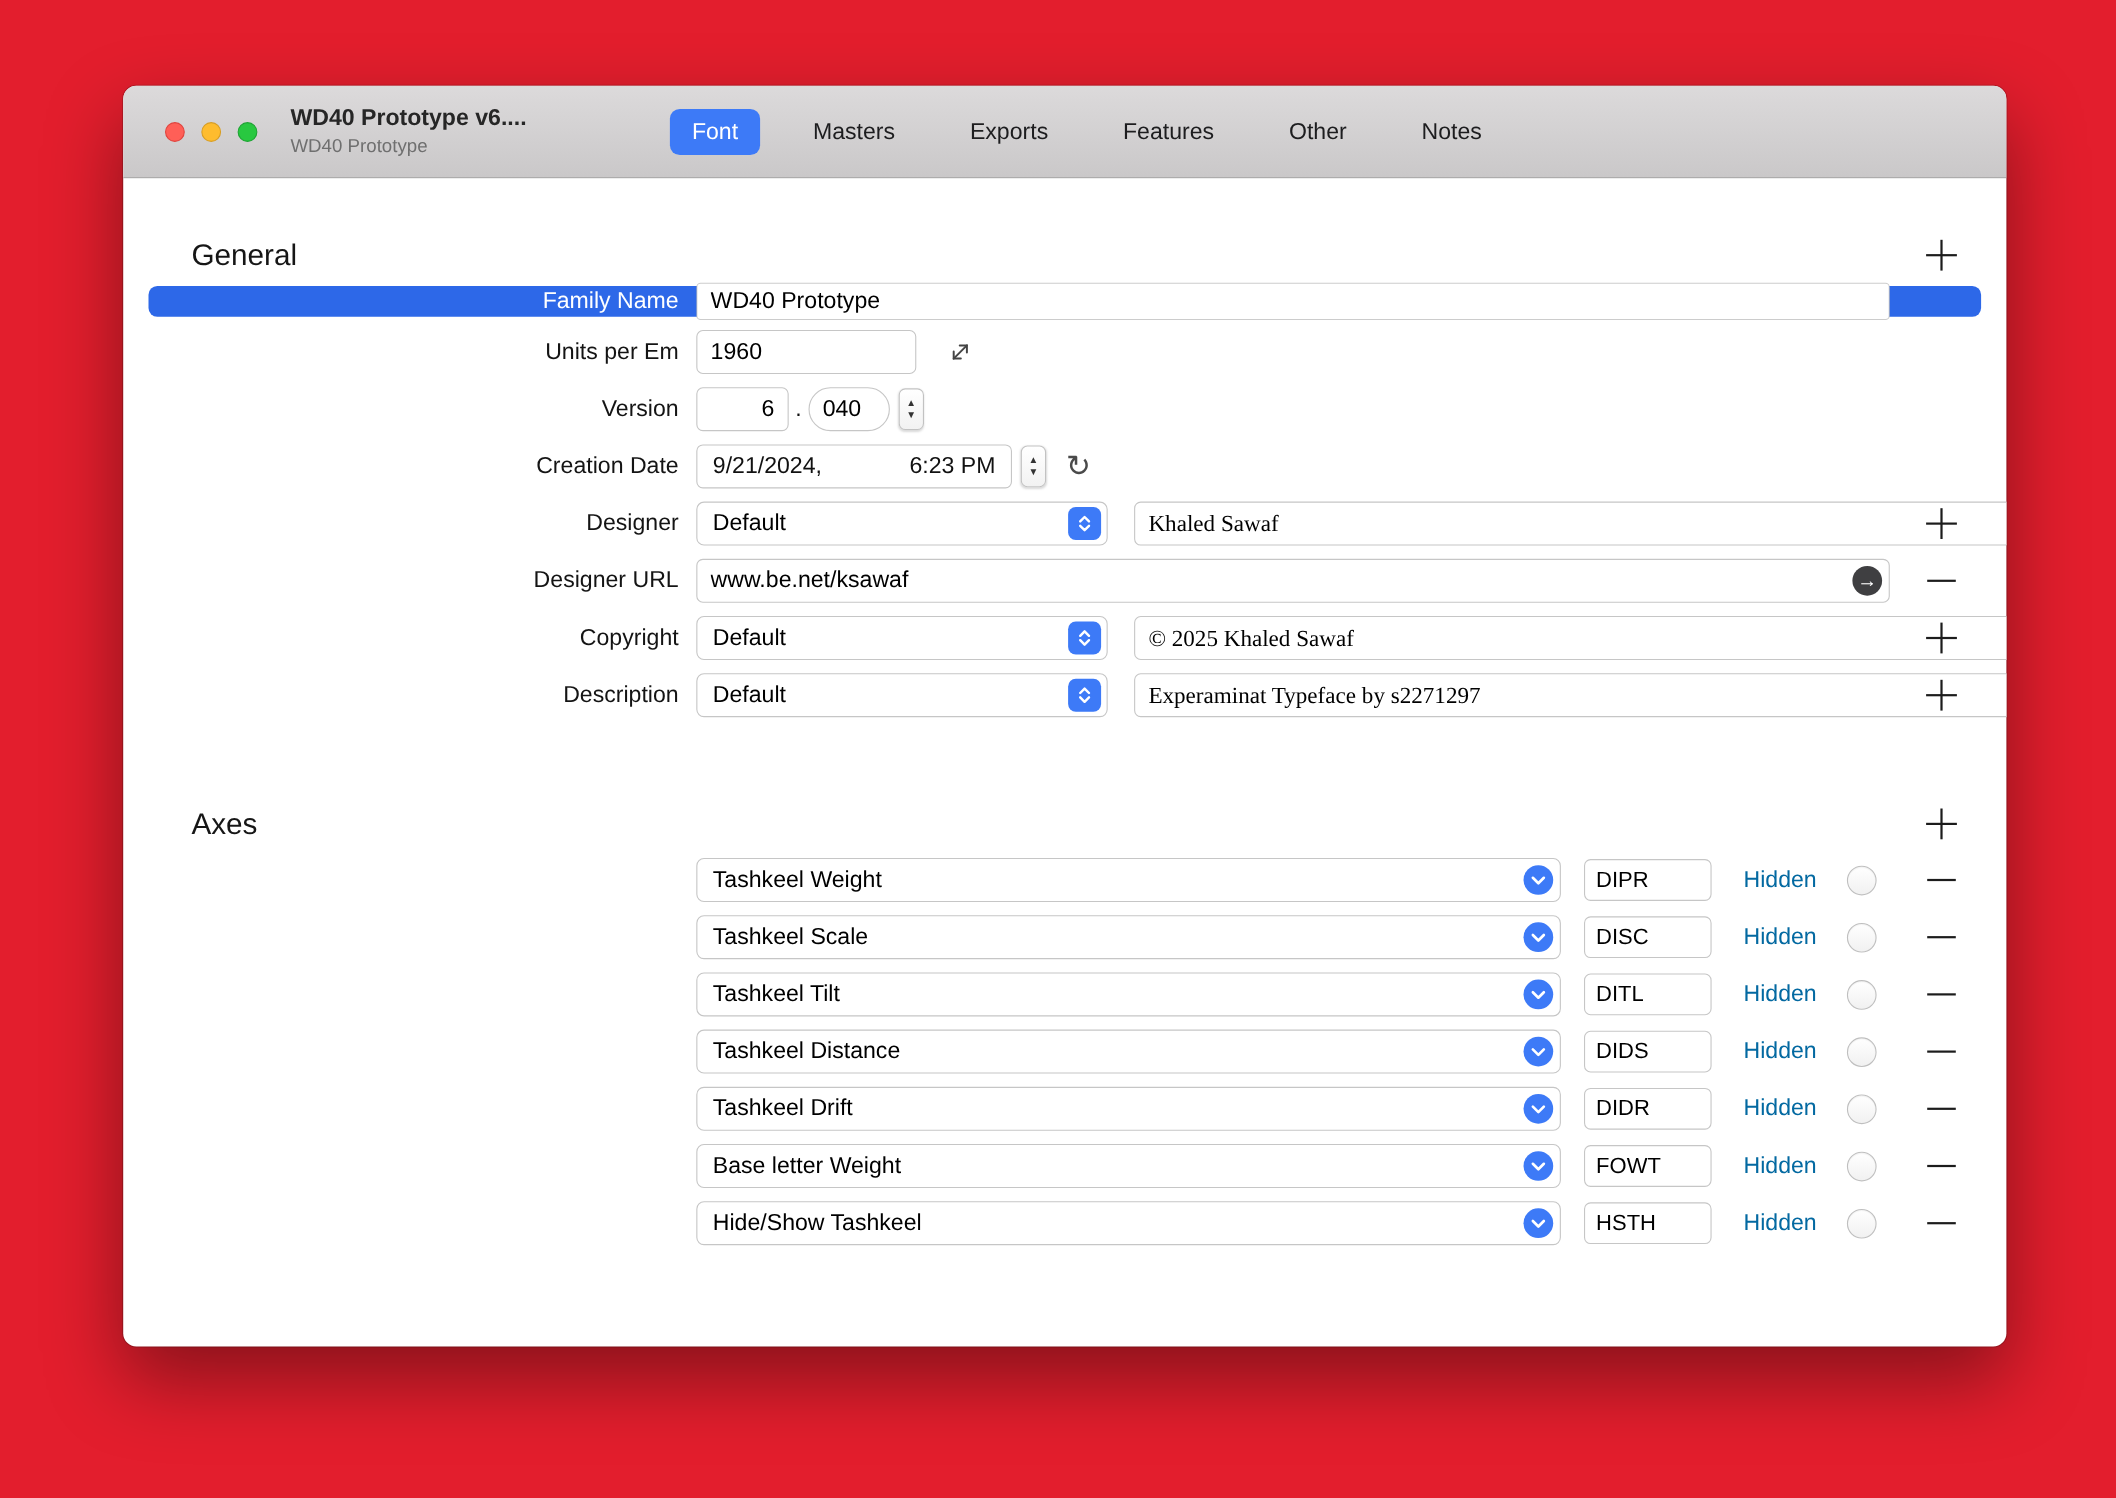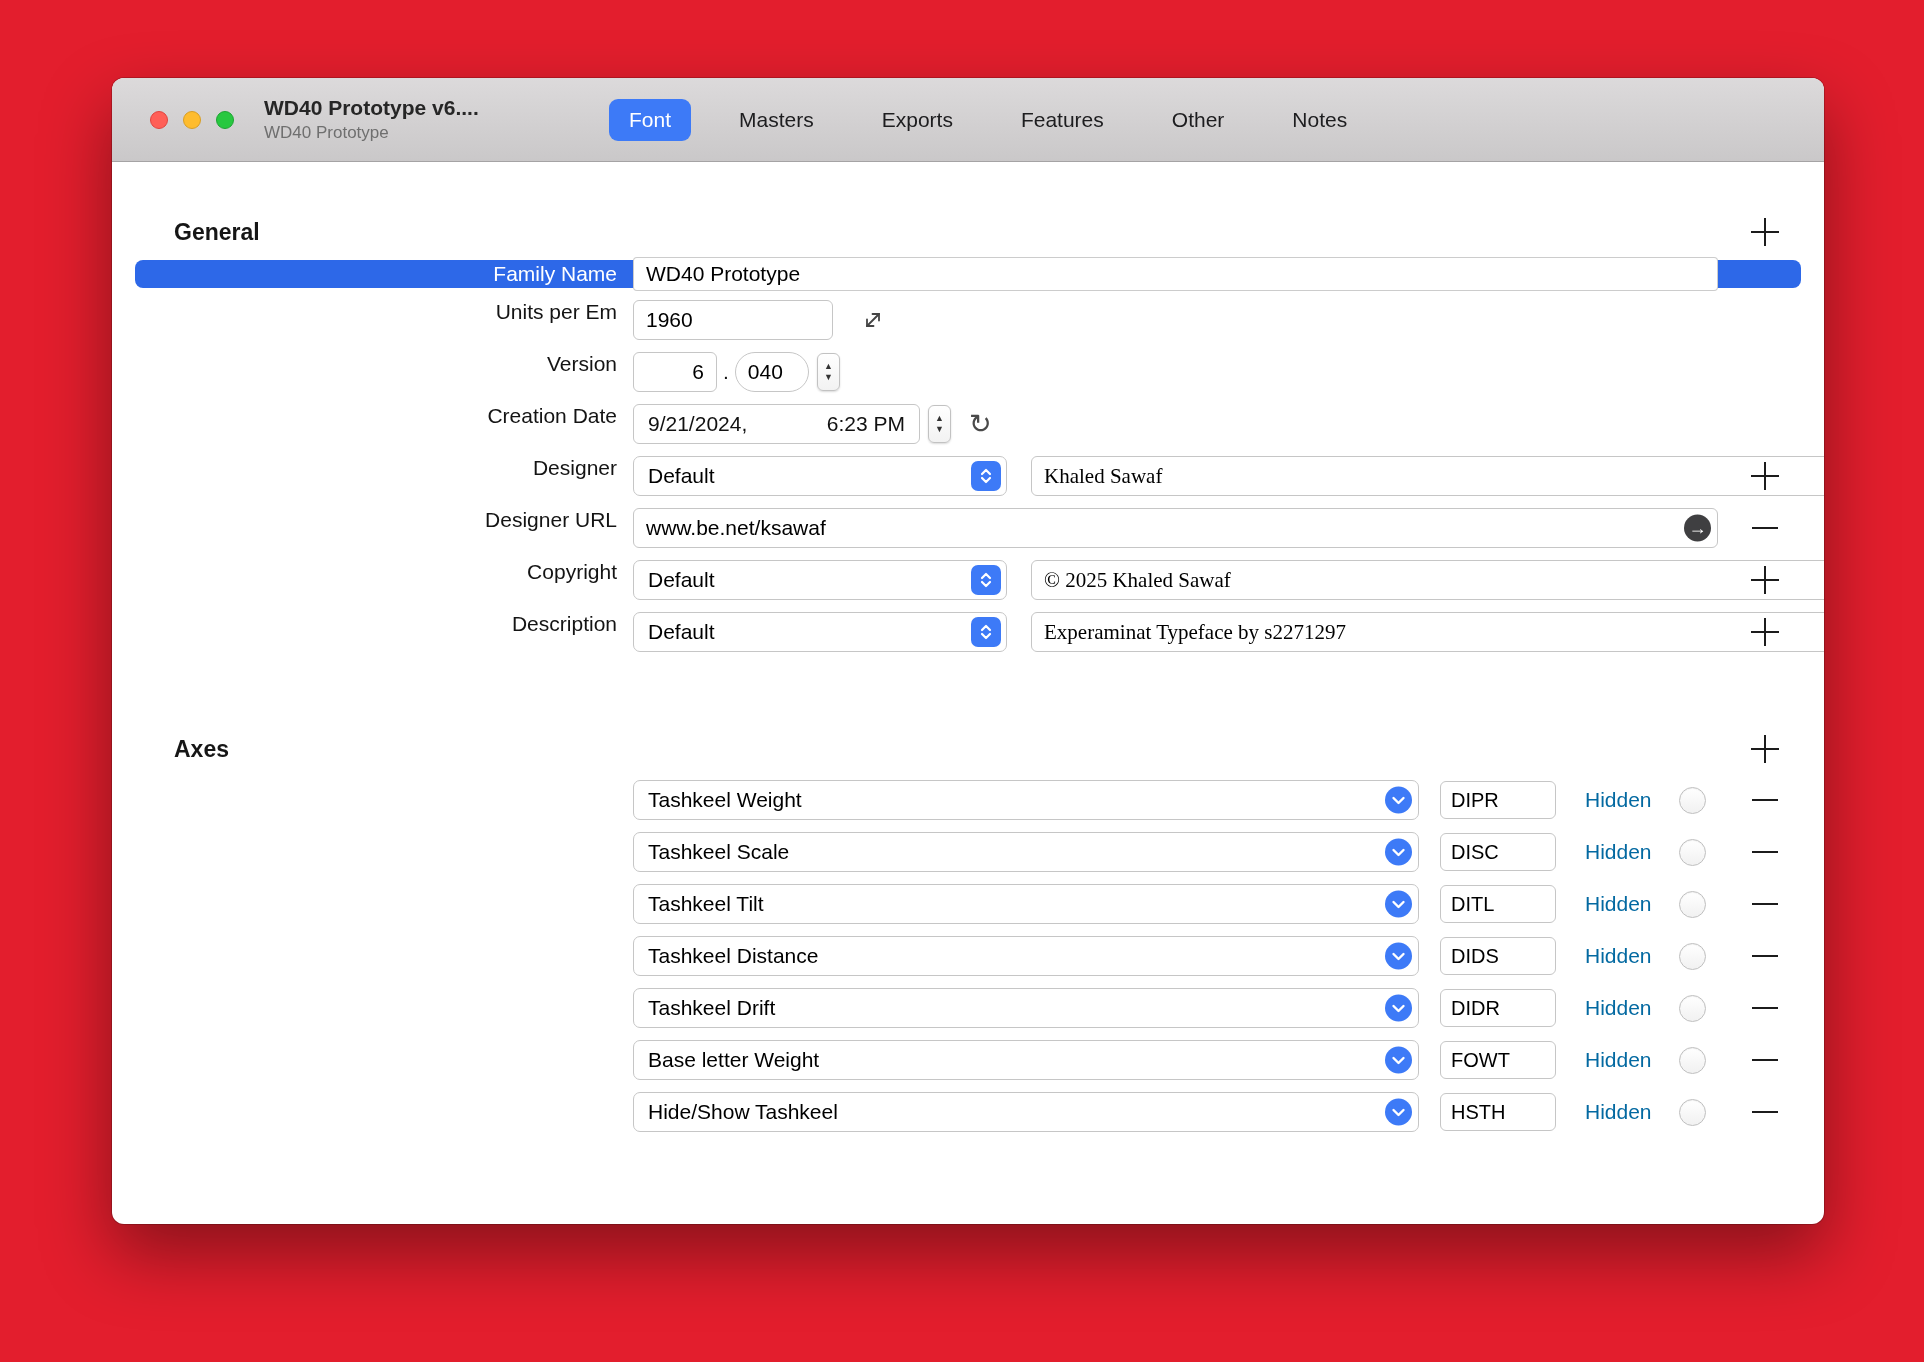--- a/index.html
+++ b/index.html
@@ -35,28 +35,28 @@
   .titles { margin-left: 30px; }
   .title { font-size: 21px; font-weight: bold; color: #262626; }
   .subtitle { font-size: 17px; color: #6f6f6f; margin-top: 3px; }
   .tabs { position: absolute; left: 497px; top: 50%; transform: translateY(-50%);
           display: flex; gap: 28px; align-items: center; }
   .tab { font-size: 21px; color: #1d1d1f; padding: 9px 20px; border-radius: 9px; white-space: nowrap; }
   .tab.active { background: #3d7af7; color: #fff; }
   
   .content { padding-top: 48px; position: relative; }
   .section-head { position: relative; height: 44px; display: flex; align-items: center; }
-  .section-title { font-size: 23px; font-weight: bold; margin-left: 62px; color: #161616; }
+  .section-title { font-size: 27px; font-weight: normal; margin-left: 62px; color: #161616; }
   .row-action { position: absolute; right: 44px; top: 50%; transform: translateY(-50%);
                 display: flex; align-items: center; justify-content: center; width: 30px; height: 30px; cursor: default; }
   .plus-icon { position: relative; width: 28px; height: 28px; display: block; }
   .plus-icon::before { content: ""; position: absolute; left: 0; top: 13px; width: 28px; height: 2px; background: #1c1c1c; }
   .plus-icon::after  { content: ""; position: absolute; left: 13px; top: 0; width: 2px; height: 28px; background: #1c1c1c; }
   .minus-icon { width: 26px; height: 2px; background: #1c1c1c; display: block; }
-  .frow { display: flex; align-items: flex-start; height: 40px; margin-bottom: 12px; position: relative; }
+  .frow { display: flex; align-items: center; height: 40px; margin-bottom: 12px; position: relative; }
   .flabel { width: 505px; text-align: right; font-size: 21px; color: #141414; flex: none; }
   .fctrl { margin-left: 16px; display: flex; align-items: center; }
   
   .row-highlight { margin: 6px 23px 12px 23px; height: 28px; border-radius: 8px;
                    background: #2d68e8; display: flex; align-items: center; }
   .row-highlight .flabel { width: 482px; color: #fff; }
   .row-highlight .fctrl { margin-left: 16px; }
   
   .tinput {
     height: 40px; background: #fff; border: 1px solid #c6c6c6; border-radius: 6px;

